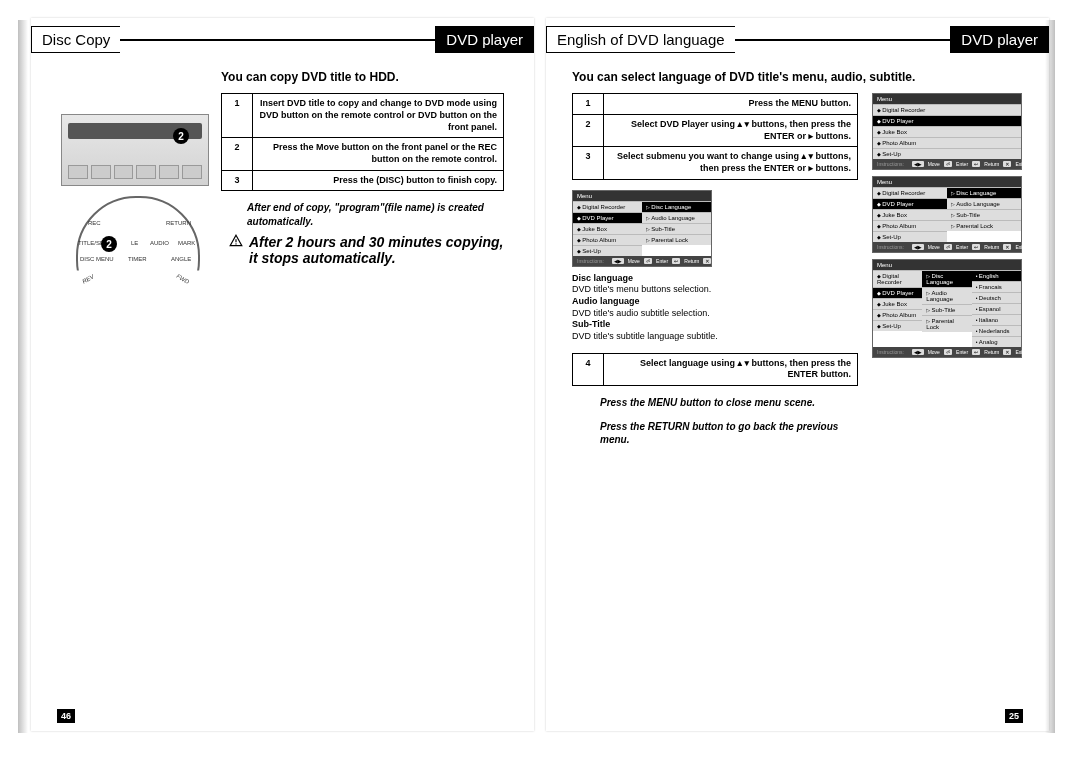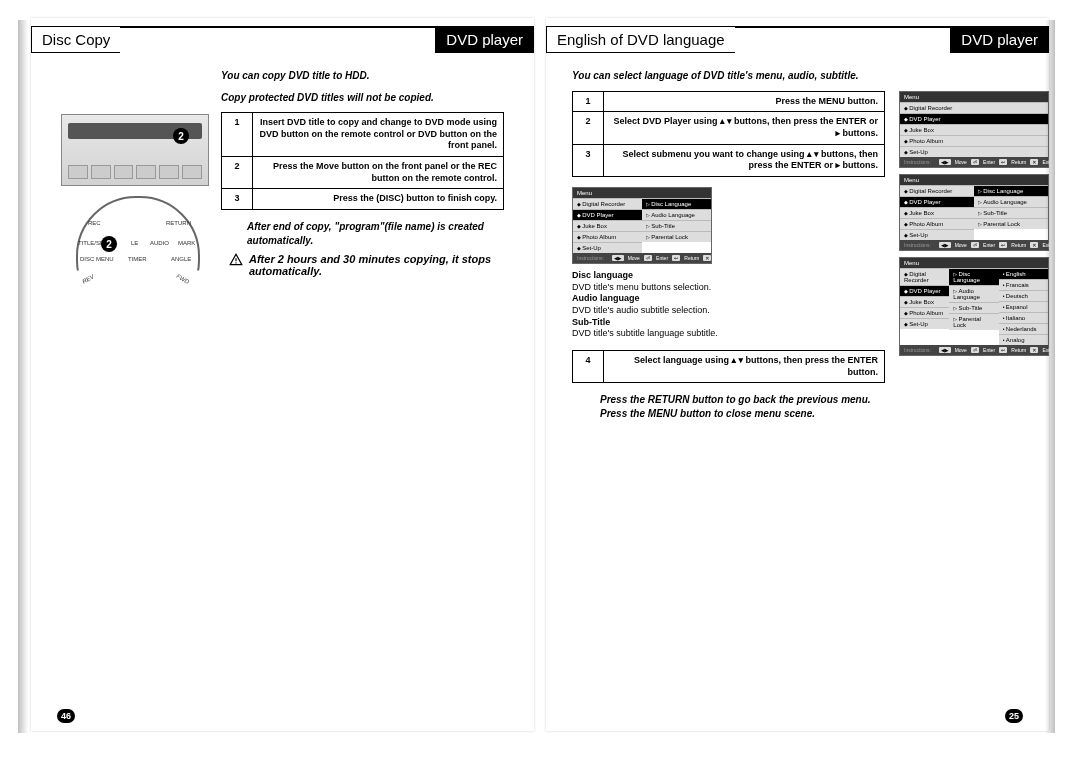--- a/index.html
+++ b/index.html
@@ -34,21 +34,21 @@
   .shadow-right {
     position: absolute;
     right: 25px; top: 20px; bottom: 26px; width: 10px;
     background: linear-gradient(to left, rgba(0,0,0,0.25), rgba(0,0,0,0));
     z-index: 5;
   }
 
   
   .tab-row {
     display: flex;
-    align-items: flex-start;
+    align-items: center;
     margin-top: 8px;
     border-radius: 12px;
   }
   .tab-title {
     border: 1px solid #000;
     border-right: none;
     padding: 4px 10px;
     font-size: 15px;
     flex: none;
     background: #fff;
@@ -67,27 +67,26 @@
     padding: 4px 10px;
     display: flex;
     align-items: center;
     border: 1px solid #000;
   }
 
   .content {
     padding: 16px 30px 0 30px;
   }
   .content-right {
-    padding: 16px 0 0 26px;
+    padding: 16px 27px 0 26px;
   }
 
   .intro {
-    font-style: italic;
     font-weight: bold;
-    font-size: 10px;
+    font-size: 12px;
     line-height: 1.35;
     margin-bottom: 8px;
   }
 
   .step-table {
     border-collapse: collapse;
     width: 100%;
     margin-bottom: 10px;
   }
   .step-table td {
@@ -118,21 +117,21 @@
     margin-left: 8px;
     margin-top: 4px;
   }
   .warn-icon {
     width: 14px; height: 14px;
     flex: none;
   }
   .warn-text {
     font-style: italic;
     font-weight: bold;
-    font-size: 11px;
+    font-size: 14px;
   }
 
   .lang-desc {
     font-size: 9px;
     line-height: 1.3;
     margin: 4px 0 10px 0;
   }
   .lang-desc b { font-weight: bold; }
 
   
@@ -229,21 +228,20 @@
   }
 
   .pagenum {
     position: absolute;
     bottom: 8px;
     background: #000;
     color: #fff;
     font-size: 9px;
     font-weight: bold;
     padding: 2px 4px;
-    border-radius: 7px;
   }
   .pagenum.left { left: 26px; }
   .pagenum.right { right: 26px; }
 
   .left-content-col{
     margin-left: 160px;
   }
   .left-small-menu{
     margin-left:0px;margin-top:10px;width:138px;
   }
@@ -288,21 +286,20 @@
           <span class="remote-label" style="left:52px;top:60px;">TIMER</span>
           <span class="remote-label" style="left:95px;top:60px;">ANGLE</span>
           <span class="remote-label" style="left:6px;top:80px;transform:rotate(-30deg);font-style:italic">REV</span>
           <span class="remote-label" style="left:100px;top:80px;transform:rotate(30deg);font-style:italic">FWD</span>
         </div>
         <div class="callout" style="left:40px;top:122px;">2</div>
       </div>
 
       <div class="left-content-col">
         <div class="intro">You can copy DVD title to HDD.</div>
-        <div class="intro">Copy protected DVD titles will not be copied.</div>
 
         <table class="step-table">
           <tbody>
               <tr>
             <td class="num">1</td>
             <td>Insert DVD title to copy and change to DVD mode using DVD button on the remote control or DVD button on the front panel.</td>
           </tr>
           <tr>
             <td class="num">2</td>
             <td>Press the Move button on the front panel or the REC button on the remote control.</td>
@@ -400,22 +397,22 @@
 
           <table class="step-table">
             <tbody>
                 <tr>
               <td class="num">4</td>
               <td>Select language using ▴  ▾ buttons, then press the ENTER button.</td>
             </tr>
           </tbody>
             </table>
 
+          <div class="closing" style="margin-top:0">Press the MENU button to close menu scene.</div>
           <div class="closing">Press the RETURN button to go back the previous menu.</div>
-          <div class="closing" style="margin-top:0">Press the MENU button to close menu scene.</div>
         </div>
 
         <div class="right-screens">
 
           <div class="menu-mock">
             <div class="hdr">Menu</div>
             <div class="body">
               <div class="col">
                 <div class="row">Digital Recorder</div>
                 <div class="row sel">DVD Player</div>

